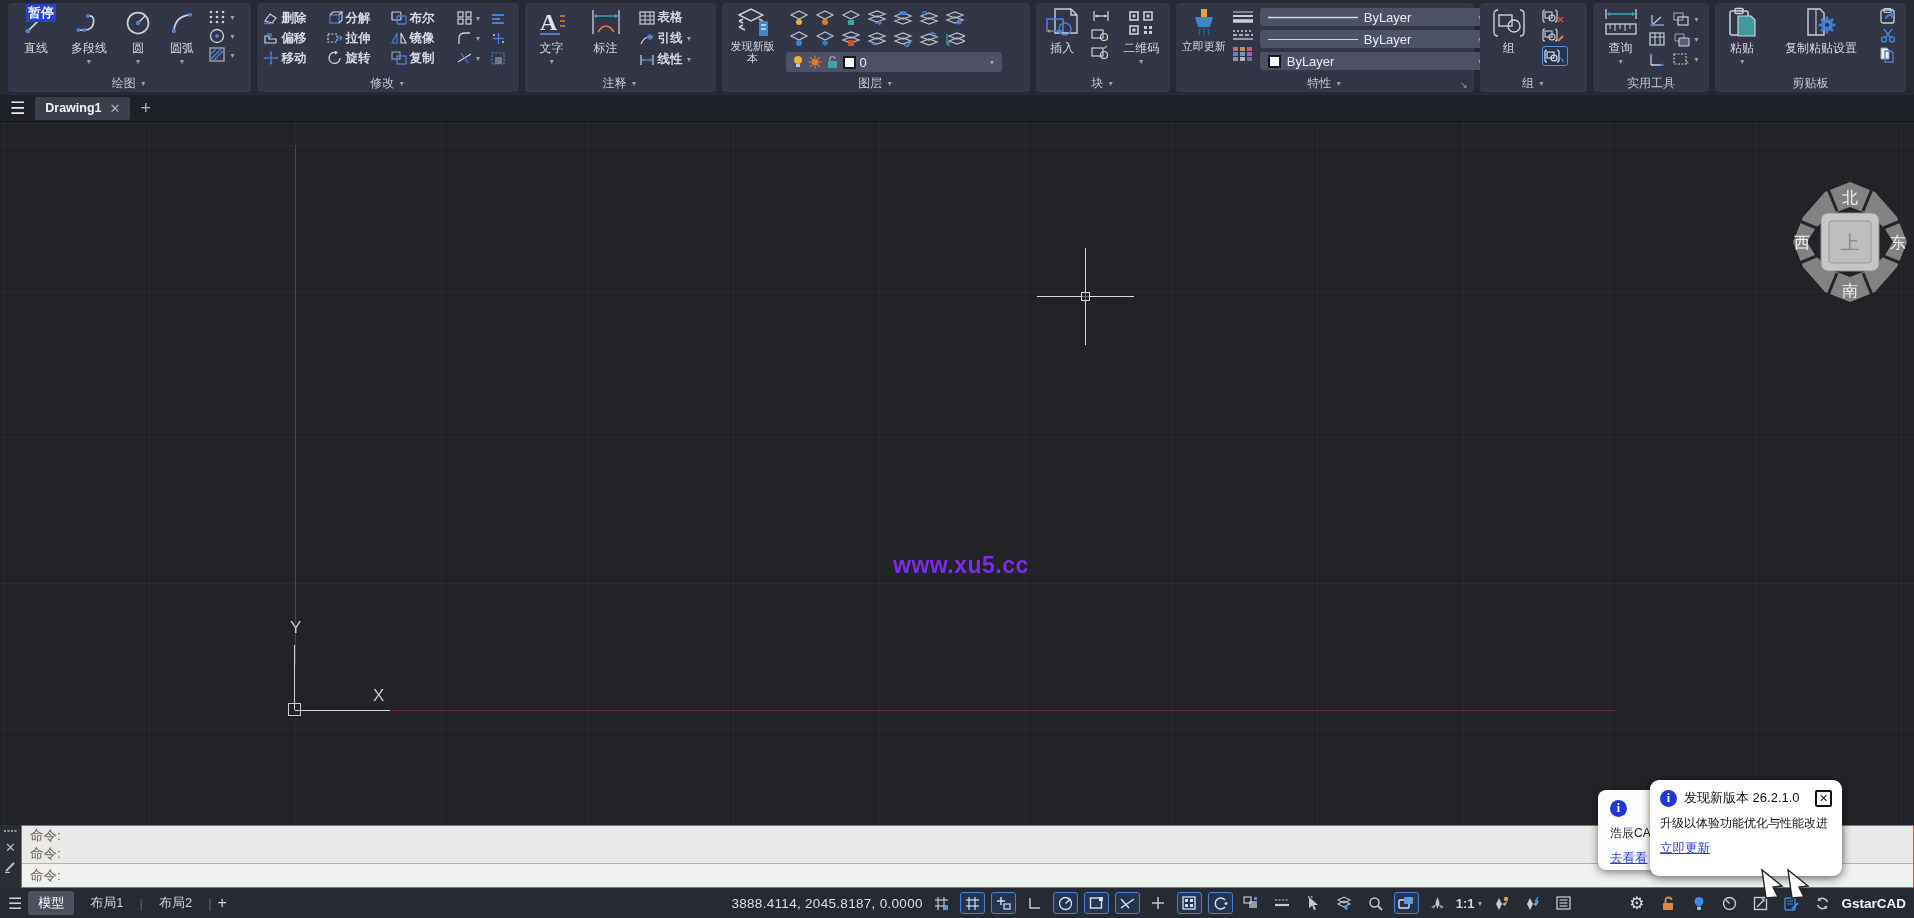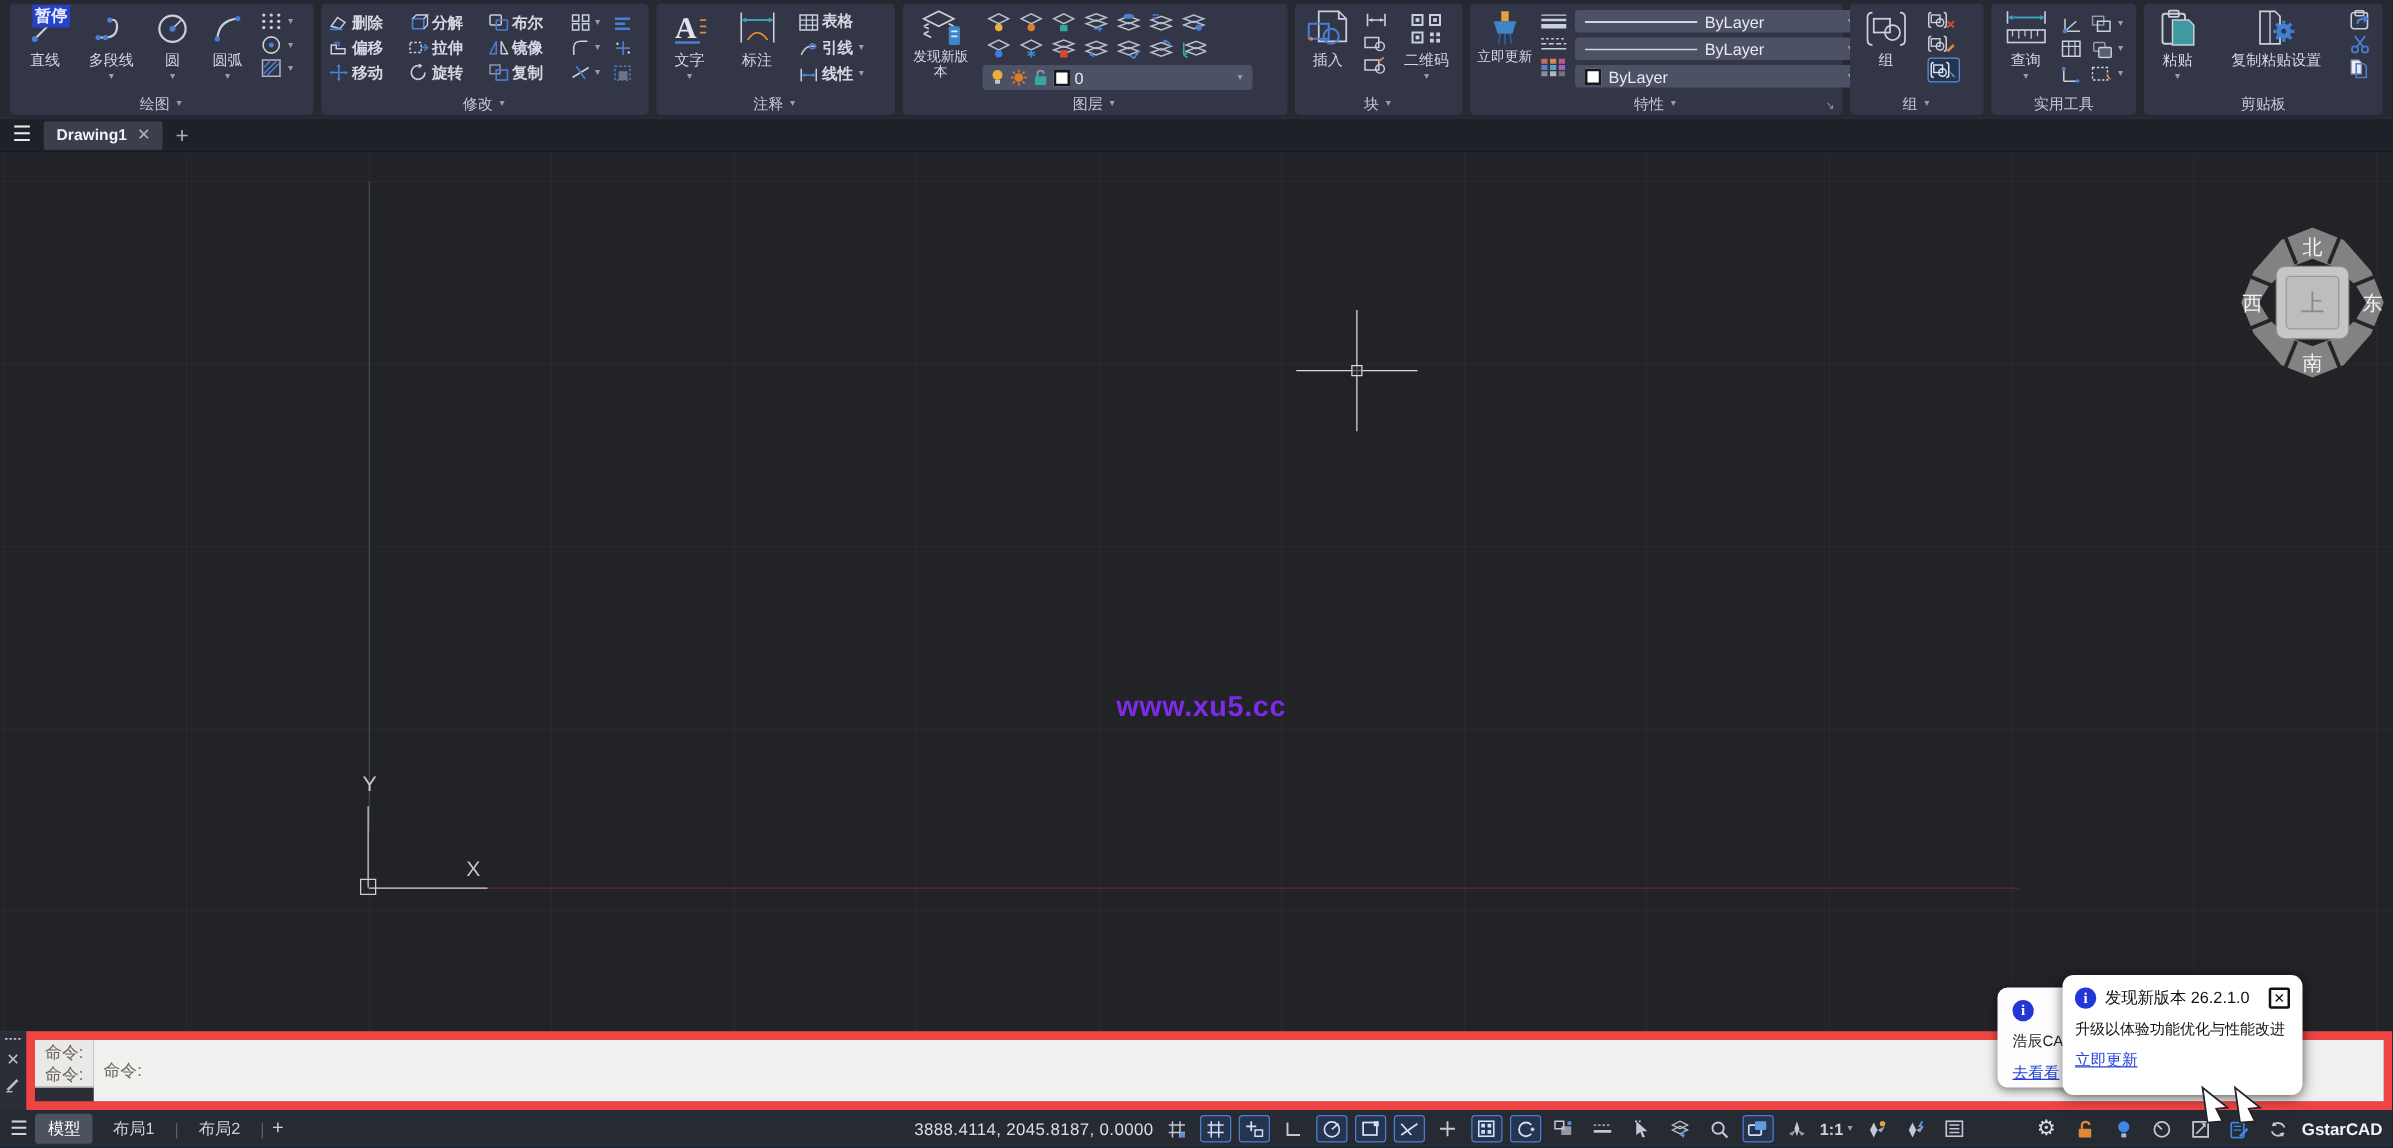--- a/index.html
+++ b/index.html
@@ -59,21 +59,21 @@
     border:1px solid #d8dadd; background:rgba(33,35,39,0.6); }
   .ucs-y { position:absolute; left:294px; top:523px; width:1px; height:65px; background:#cfcfcf; }
   .ucs-x { position:absolute; left:295px; top:588px; width:95px; height:1px; background:#cfcfcf; }
   .ucs-box { position:absolute; left:288px; top:581px; width:13px; height:13px; border:1px solid #cfcfcf; }
   .ucs-ylab { position:absolute; left:290px; top:496px; color:#c6c6c6; font-size:17px; }
   .ucs-xlab { position:absolute; left:373px; top:564px; color:#c6c6c6; font-size:17px; }
   
   .cmd { position:absolute; top:825px; left:0; width:1914px; height:63px; background:#2b2e37; display:flex; }
   .cmd-strip { width:21px; display:flex; flex-direction:column; align-items:center;
     gap:5px; padding-top:4px; color:#b8bdc9; }
-  .cmd-main { flex:1; display:flex; flex-direction:row; border:7px solid #ef4444; }
+  .cmd-main { flex:1; display:flex; flex-direction:column; border:1px solid #ef4444; }
   .cmd-hist { height:38px; background:#e9e9e7; border-bottom:1px solid #b5b5b2; padding:1px 8px;
     display:flex; flex-direction:column; justify-content:space-around; }
   .cmd-input { flex:1; background:#f0f0ee; padding:2px 8px; display:flex; align-items:center; }
   .cmd-line { font-size:13.5px; color:#6e625c; }
   
   .status { position:absolute; top:888px; left:0; width:1914px; height:30px;
     background:#262a33; display:flex; align-items:center; padding:0 8px; gap:6px;
     font-size:13px; color:#ccd1dc; }
   .ltab { padding:3px 10px; border-radius:3px; }
   .ltab.active { background:#4c5160; color:#fff; }

